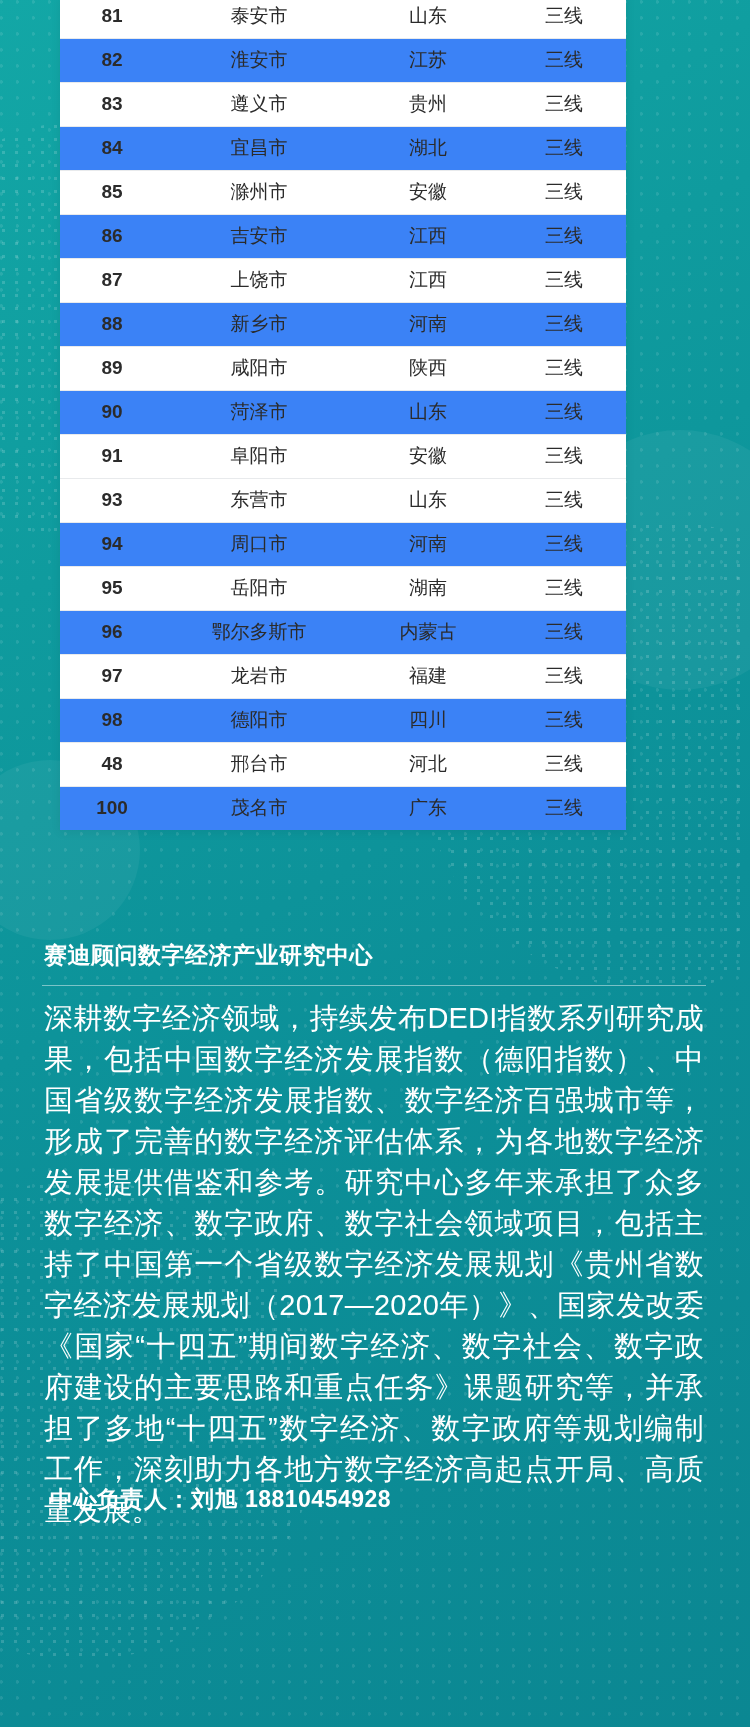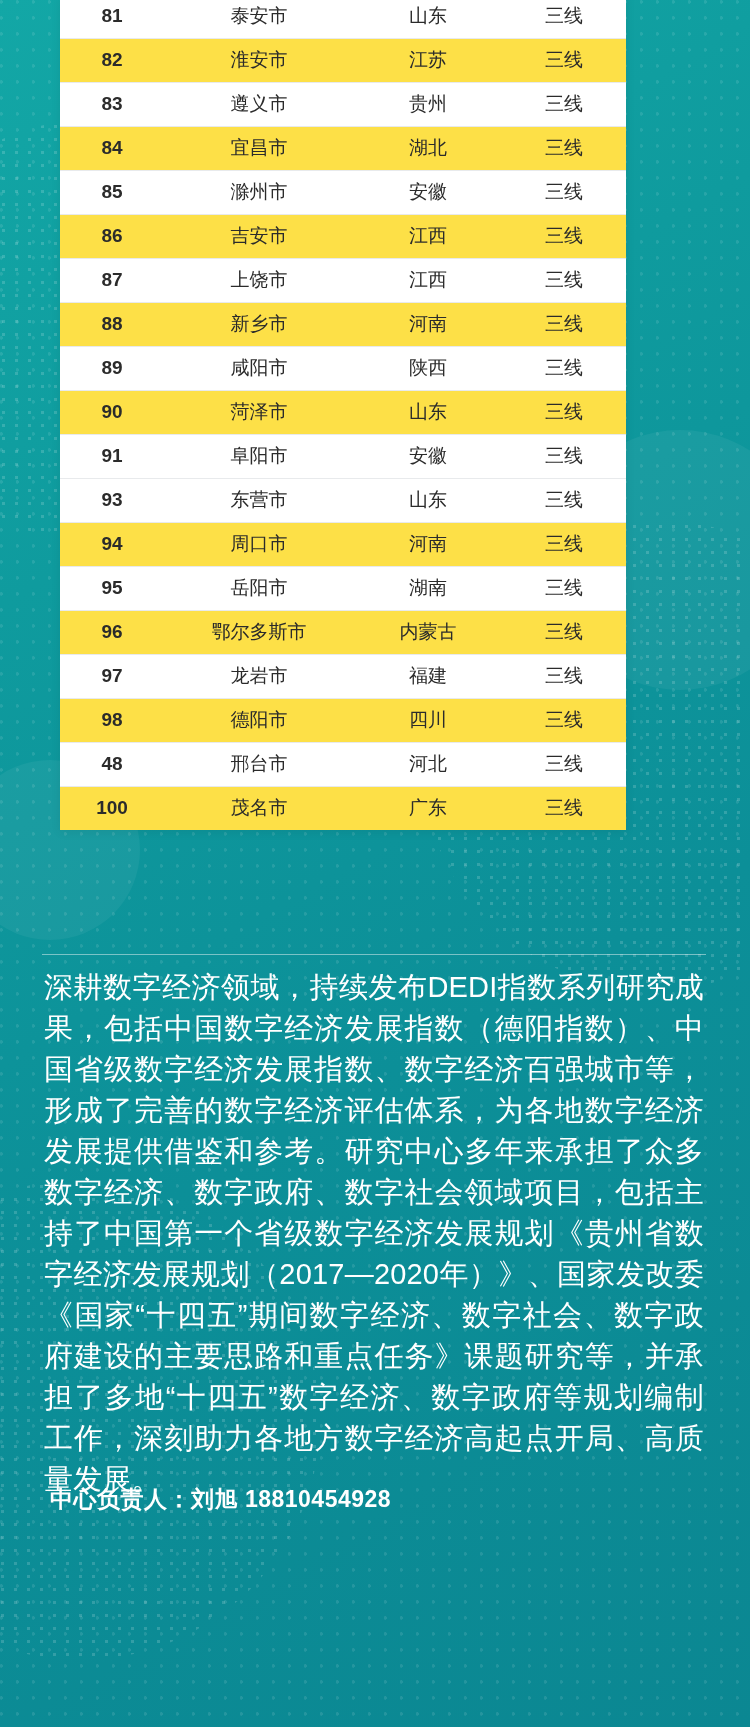--- a/index.html
+++ b/index.html
@@ -54,21 +54,21 @@
   }
   table#rank-table td {
     height: 44px;
     font-size: 19px;
     color: #2b2b2b;
     text-align: center;
     border-bottom: 1px solid #e8eaec;
     font-family: "Liberation Sans", sans-serif;
   }
   table#rank-table tr:last-child td { border-bottom: none; }
-  table#rank-table tr.alt td { background: #fde047; }
+  table#rank-table tr.alt td { background: #3b82f6; }
   table#rank-table col.c-rank { width: 104px; }
   table#rank-table col.c-city { width: 190px; }
   table#rank-table col.c-prov { width: 148px; }
   table#rank-table col.c-tier { width: 124px; }
   td.rank { font-weight: bold; font-size: 20px; color: #1d1d1d; }
   td.city { font-size: 19px; }
   td.prov { font-size: 18px; }
   td.tier { font-size: 18px; }
 
   
@@ -240,17 +240,18 @@
           <td class="rank">100</td>
           <td class="city">茂名市</td>
           <td class="prov">广东</td>
           <td class="tier">三线</td>
         </tr>
       </tbody>
   </table>
 </div>
 
 <div id="center-block">
+  <div id="center-title">赛迪顾问数字经济产业研究中心</div>
   <div id="title-rule"></div>
   <div id="center-body">深耕数字经济领域，持续发布DEDI指数系列研究成果，包括中国数字经济发展指数（德阳指数）、中国省级数字经济发展指数、数字经济百强城市等，形成了完善的数字经济评估体系，为各地数字经济发展提供借鉴和参考。研究中心多年来承担了众多数字经济、数字政府、数字社会领域项目，包括主持了中国第一个省级数字经济发展规划《贵州省数字经济发展规划（2017—2020年）》、国家发改委《国家“十四五”期间数字经济、数字社会、数字政府建设的主要思路和重点任务》课题研究等，并承担了多地“十四五”数字经济、数字政府等规划编制工作，深刻助力各地方数字经济高起点开局、高质量发展。</div>
 </div>
 
 <div id="center-contact">中心负责人：刘旭 18810454928</div>
 
 </body></html>

